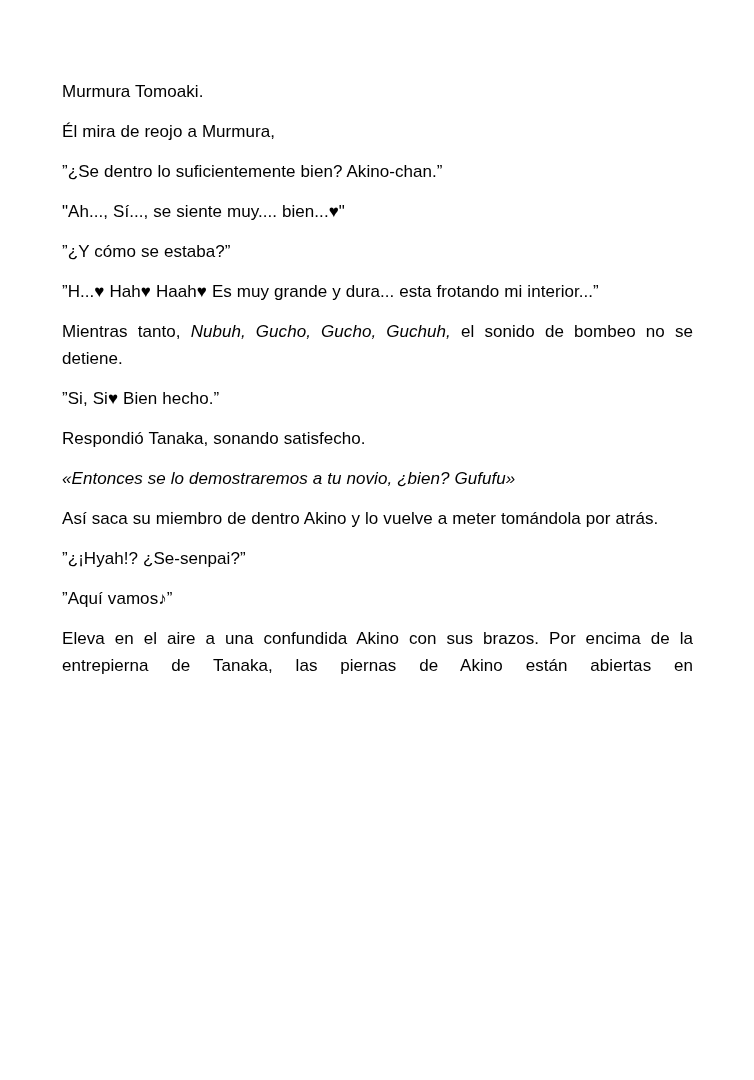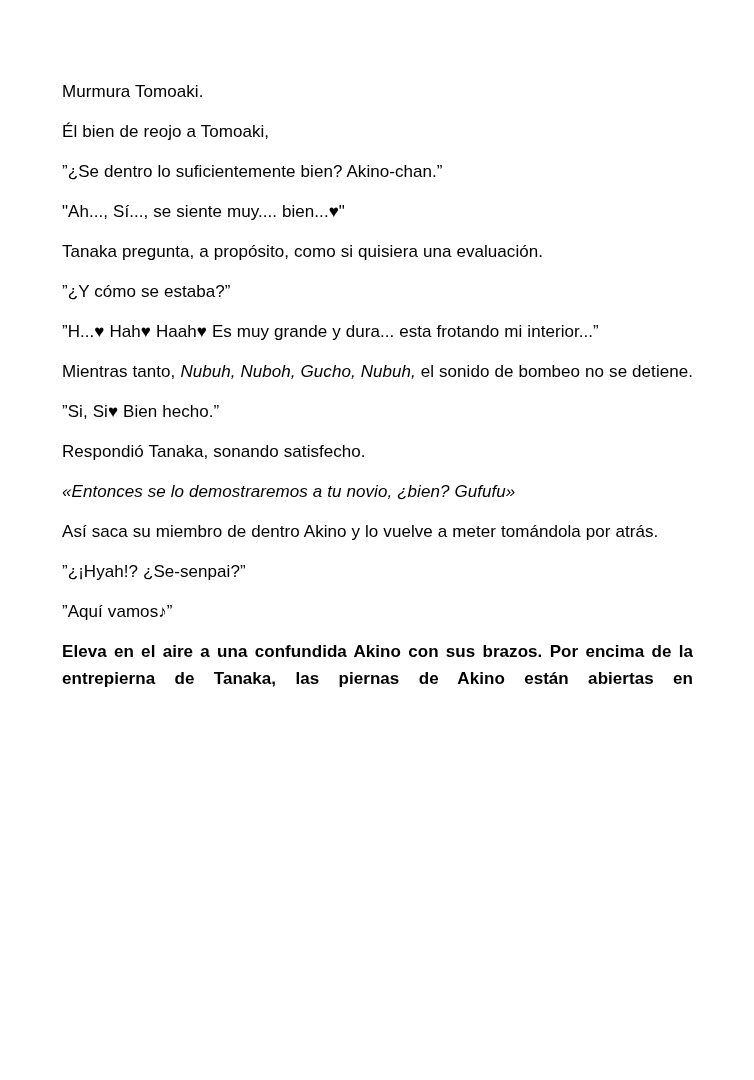--- a/index.html
+++ b/index.html
@@ -41,51 +41,49 @@
   }
   p.para:last-child {
     margin-bottom: 0;
   }
   p.para.italic {
     font-style: italic;
   }
   
   p.para.continued {
     text-align-last: justify;
-    font-weight: bold;
   }
   em.inline-italic {
     font-style: italic;
   }
 </style>
 </head>
 <body>
 
 <div id="page">
   <div id="text-column">
 
     <p class="para">Murmura Tomoaki.</p>
 
 
 
-    <p class="para">Él bien de reojo a Tomoaki,</p>
+    <p class="para">Él mira de reojo a Murmura,</p>
 
     <p class="para">”¿Se dentro lo suficientemente bien? Akino-chan.”</p>
 
     <p class="para">"Ah..., Sí..., se siente muy.... bien...♥"</p>
 
-    <p class="para">Tanaka pregunta, a propósito, como si quisiera una evaluación.</p>
 
     <p class="para">”¿Y cómo se estaba?”</p>
 
     <p class="para">”H...♥ Hah♥ Haah♥ Es muy grande y dura... esta frotando mi interior...”</p>
 
 
     <p class="para">
-      <span>Mientras tanto, </span><em class="inline-italic">Nubuh, Nuboh, Gucho, Nubuh,</em><span> el sonido de bombeo no se detiene.</span>
+      <span>Mientras tanto, </span><em class="inline-italic">Nubuh, Gucho, Gucho, Guchuh,</em><span> el sonido de bombeo no se detiene.</span>
     </p>
 
     <p class="para">”Si, Si♥ Bien hecho.”</p>
 
     <p class="para">Respondió Tanaka, sonando satisfecho.</p>
 
     <p class="para italic">«Entonces se lo demostraremos a tu novio, ¿bien? Gufufu»</p>
 
     <p class="para">Así saca su miembro de dentro Akino y lo vuelve a meter tomándola por atrás.</p>
 

